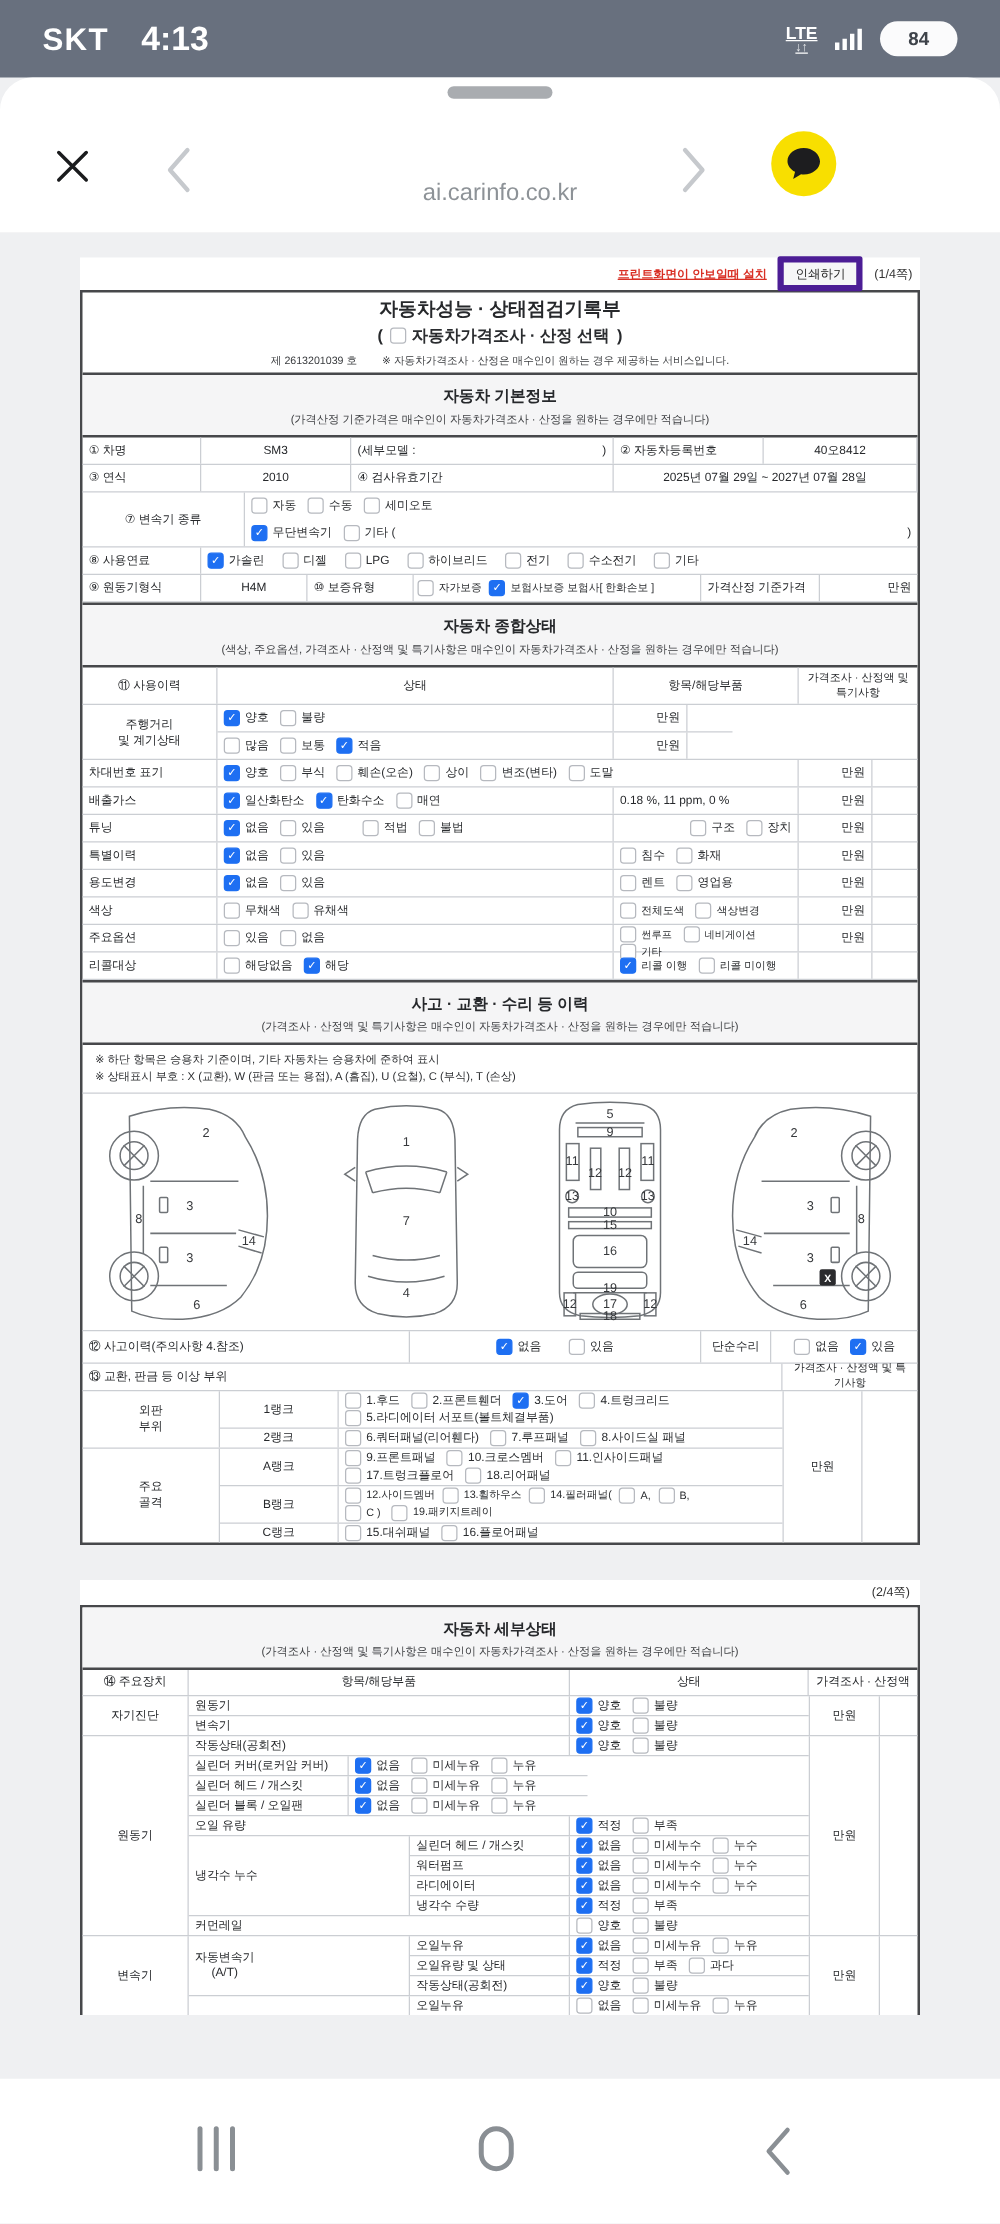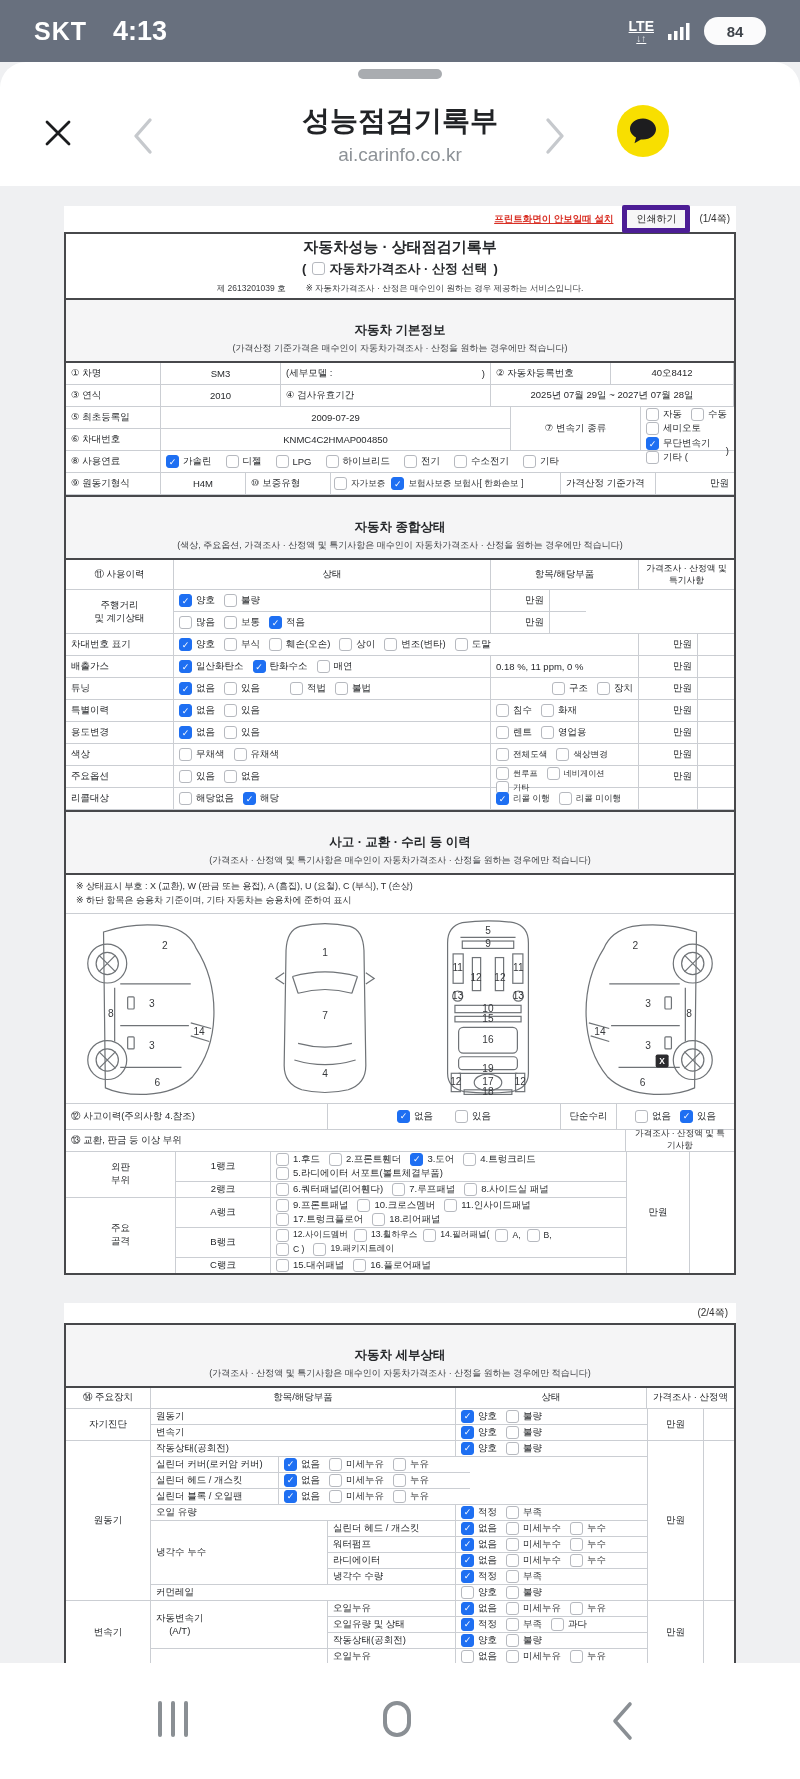--- a/index.html
+++ b/index.html
@@ -36,21 +36,21 @@
   .install-link{color:#d93025;font-size:9.5px;font-weight:700;text-decoration:underline;cursor:pointer;}
   .print-btn{font-size:10px;color:#222;background:#f6f6f7;border:5px solid #4c1d95;border-radius:2px;padding:2px 9px;font-family:inherit;}
   .pagelabel{font-size:10px;color:#333;}
 
   .doc{border:2px solid #47484b;background:#fff;color:#26282b;}
   .doc-head{height:64px;display:flex;flex-direction:column;align-items:center;justify-content:center;gap:3px;}
   .doc-title{font-size:15px;font-weight:700;}
   .doc-sub{font-size:13px;font-weight:700;display:flex;align-items:center;gap:6px;}
   .doc-meta{font-size:8.5px;color:#3a3c3f;display:flex;gap:20px;margin-top:2px;}
 
-  .band{border-top:2px solid #47484b;border-bottom:2px solid #47484b;background:#f5f5f6;text-align:center;padding:22px 0 6px;}
+  .band{border-top:2px solid #47484b;border-bottom:2px solid #47484b;background:#f5f5f6;text-align:center;padding:9px 0 6px;}
   .band-t{font-size:12.5px;font-weight:700;}
   .band-n{font-size:9px;color:#3c3e41;margin-top:3px;}
 
   .row{display:flex;border-bottom:1px solid #cbced3;box-sizing:border-box;}
   .row:last-child{border-bottom:none;}
   .c{border-right:1px solid #cbced3;padding:1px 5px;display:flex;align-items:center;box-sizing:border-box;font-size:9.5px;min-width:0;}
   .ctr{justify-content:center;text-align:center;}
   .pre{white-space:pre-line;}
   .col{flex-direction:column;align-items:flex-start;justify-content:center;gap:1px;}
   .stack{display:flex;flex-direction:column;box-sizing:border-box;}
@@ -109,21 +109,20 @@
         <rect x="6" y="9" width="3.5" height="9" fill="#fff"></rect>
         <rect x="12" y="5" width="3.5" height="13" fill="#fff"></rect>
         <rect x="18" y="1" width="3.5" height="17" fill="#fff"></rect>
       </svg>
       <span class="battery">84</span>
     </div>
   </div>
 
   <div class="sheet">
     <div class="handle"></div>
-    <div class="sheet-title">성능점검기록부</div>
     <div class="sheet-url">ai.carinfo.co.kr</div>
     <button class="hbtn close-btn">
       <svg width="32" height="32" viewBox="0 0 32 32">
           <path d="M5 5 L27 27 M27 5 L5 27" stroke="#1b1c1e" stroke-width="2.8" fill="none" stroke-linecap="round"></path>
         </svg>
     </button>
     <button class="hbtn back-btn">
       <svg width="26" height="40" viewBox="0 0 26 40">
           <polyline points="20,4 6,20 20,36" stroke="#c6c9cd" stroke-width="3.4" fill="none" stroke-linecap="round" stroke-linejoin="round"></polyline>
         </svg>
@@ -185,30 +184,20 @@
           <div class="c" style="width:120px">② 자동차등록번호</div>
           <div class="c ctr" style="width:123px">40오8412</div>
         </div>
         <div class="row" style="height:22px">
           <div class="c" style="width:95px">③ 연식</div>
           <div class="c ctr" style="width:120px">2010</div>
           <div class="c" style="width:210px">④ 검사유효기간</div>
           <div class="c ctr" style="width:243px">2025년 07월 29일 ~ 2027년 07월 28일</div>
         </div>
         <div class="row" style="height:44px">
-          <div class="stack" style="width:445px">
-            <div class="sub" style="height:22px">
-              <div class="c" style="width:95px">⑤ 최초등록일</div>
-              <div class="c ctr" style="width:350px">2009-07-29</div>
-            </div>
-            <div class="sub" style="height:22px">
-              <div class="c" style="width:95px">⑥ 차대번호</div>
-              <div class="c ctr" style="width:350px">KNMC4C2HMAP004850</div>
-            </div>
-          </div>
           <div class="c ctr" style="width:10px;flex:0 0 130px">⑦ 변속기 종류</div>
           <div class="stack" style="width:93px;flex:1">
             <div class="sub" style="border-bottom:none">
               <div class="c checks" style="flex:1;border-right:none">
                   <span class="ckg">
                     <span class="ck"></span>
                     <span class="ckt">자동</span>
                   </span>
                   <span class="ckg">
                     <span class="ck"></span>
@@ -579,22 +568,22 @@
               <div class="pb"></div>
             </div>
         </div>
 
         <div class="band">
           <div class="band-t">사고 · 교환 · 수리 등 이력</div>
           <div class="band-n">(가격조사 · 산정액 및 특기사항은 매수인이 자동차가격조사 · 산정을 원하는 경우에만 적습니다)</div>
         </div>
 
         <div class="legend">
+          <div>※ 하단 항목은 승용차 기준이며, 기타 자동차는 승용차에 준하여 표시</div>
           <div>※ 상태표시 부호 : X (교환), W (판금 또는 용접), A (흠집), U (요철), C (부식), T (손상)</div>
-          <div>※ 하단 항목은 승용차 기준이며, 기타 자동차는 승용차에 준하여 표시</div>
         </div>
 
         <div class="diag">
           <svg width="150" height="180" viewBox="0 0 150 194">
             <path class="carline" d="M28 182 L26 14 Q60 3 95 8 Q118 13 126 32 Q145 62 145 100 Q145 142 122 170 Q105 187 72 189 Q45 190 28 182 Z"></path>
             <circle class="carline" cx="30" cy="48" r="21"></circle>
               <circle class="carline" cx="30" cy="48" r="12"></circle>
             <path class="carline" d="M21 39 L39 57 M39 39 L21 57"></path>
             <circle class="carline" cx="30" cy="152" r="21"></circle>
               <circle class="carline" cx="30" cy="152" r="12"></circle>

